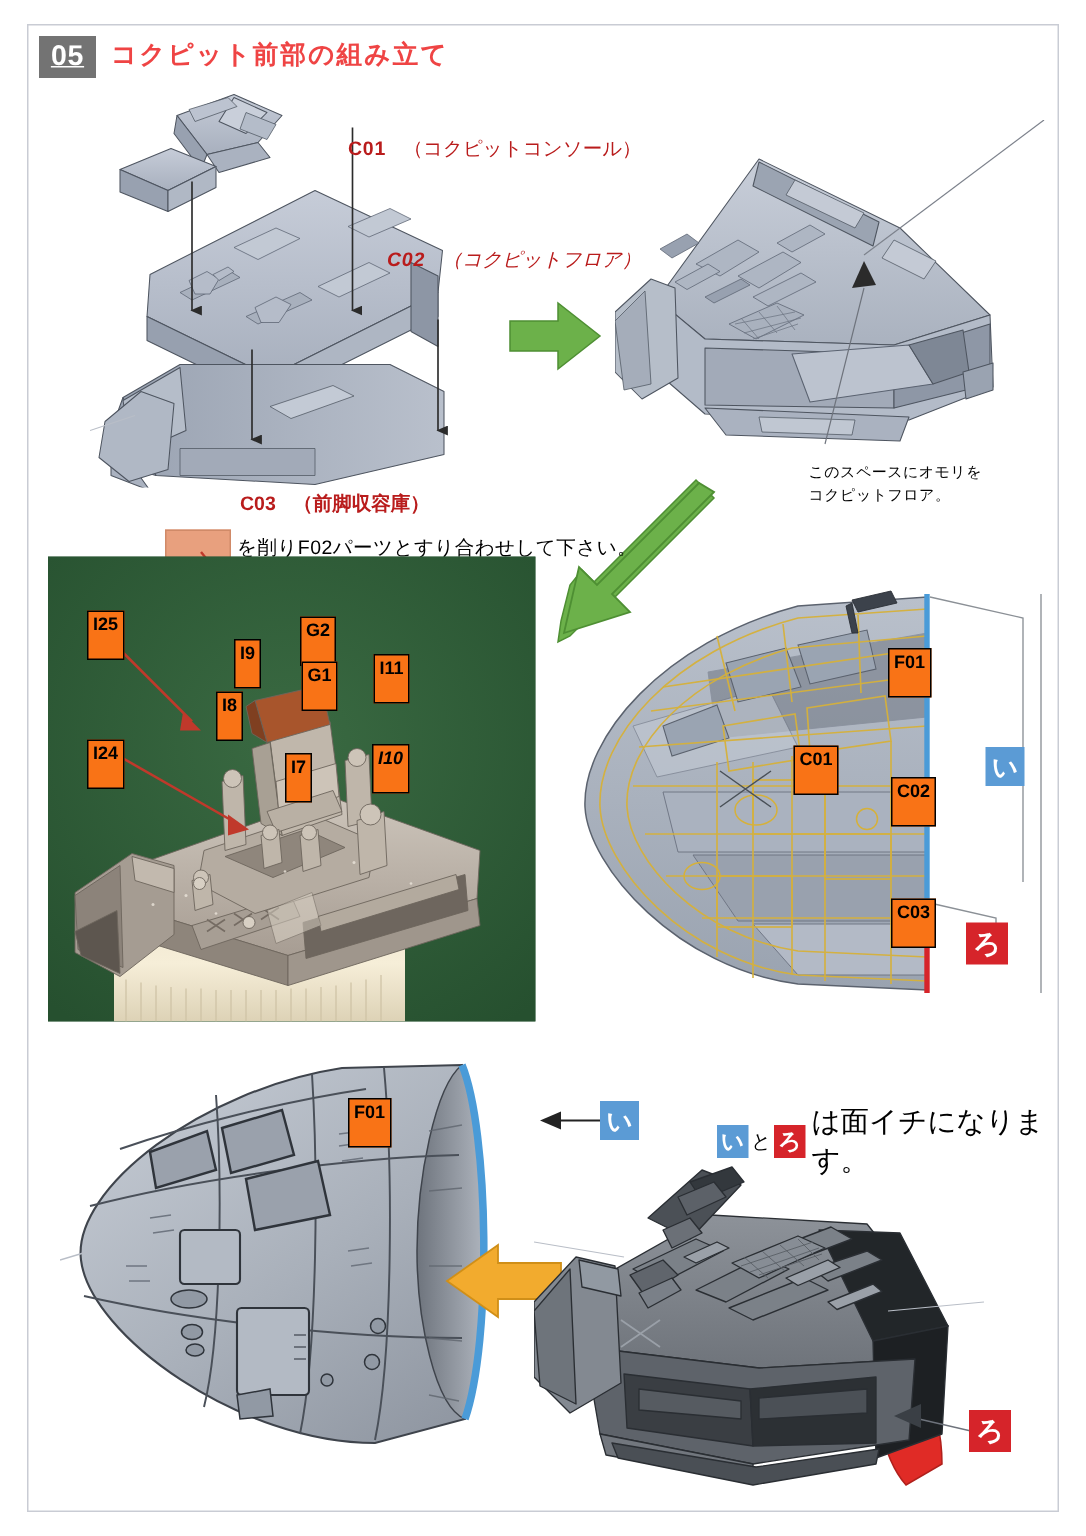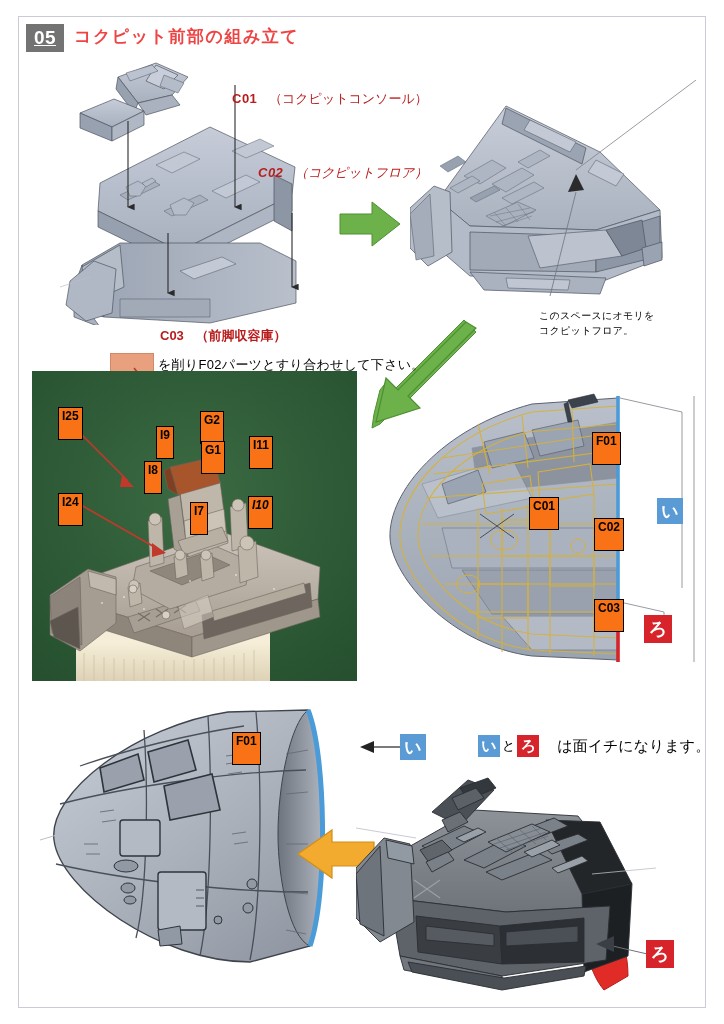--- a/index.html
+++ b/index.html
@@ -470,21 +470,21 @@
   <div class="kanabadge badge-i" style="left:400px;top:734px;width:26px;height:26px;font-size:17px;">い</div>
 
   <svg width="86" height="52" style="left:292px;top:828px;">
     <path d="M82,14 L40,14 L40,2 L6,26 L40,50 L40,38 L82,38 Z" fill="#f2ab2e" stroke="#d08f18" stroke-width="1.2"></path>
   </svg>
 
   <div style="position:absolute;left:478px;top:735px;display:flex;align-items:center;">
     <span class="kanabadge badge-i" style="position:relative;width:22px;height:22px;font-size:15px;">い</span>
     <span style="font-size:13px;margin:0 2px;">と</span>
     <span class="kanabadge badge-ro" style="position:relative;width:22px;height:22px;font-size:15px;">ろ</span>
-    <span style="font-size:15px;margin-left:18px;">は面イチになります。</span>
+    <span style="font-size:19px;margin-left:4px;">は面イチになります。</span>
   </div>
 
   <div class="panel" style="left:356px;top:776px;width:300px;height:224px;">
     <svg width="300" height="224" viewBox="0 0 300 224">
       <defs>
         <linearGradient id="dkTop" x1="0" y1="0" x2="0" y2="1">
           <stop offset="0%" stop-color="#8d9299"></stop>
             <stop offset="100%" stop-color="#6f747b"></stop>
         </linearGradient>
       </defs>

